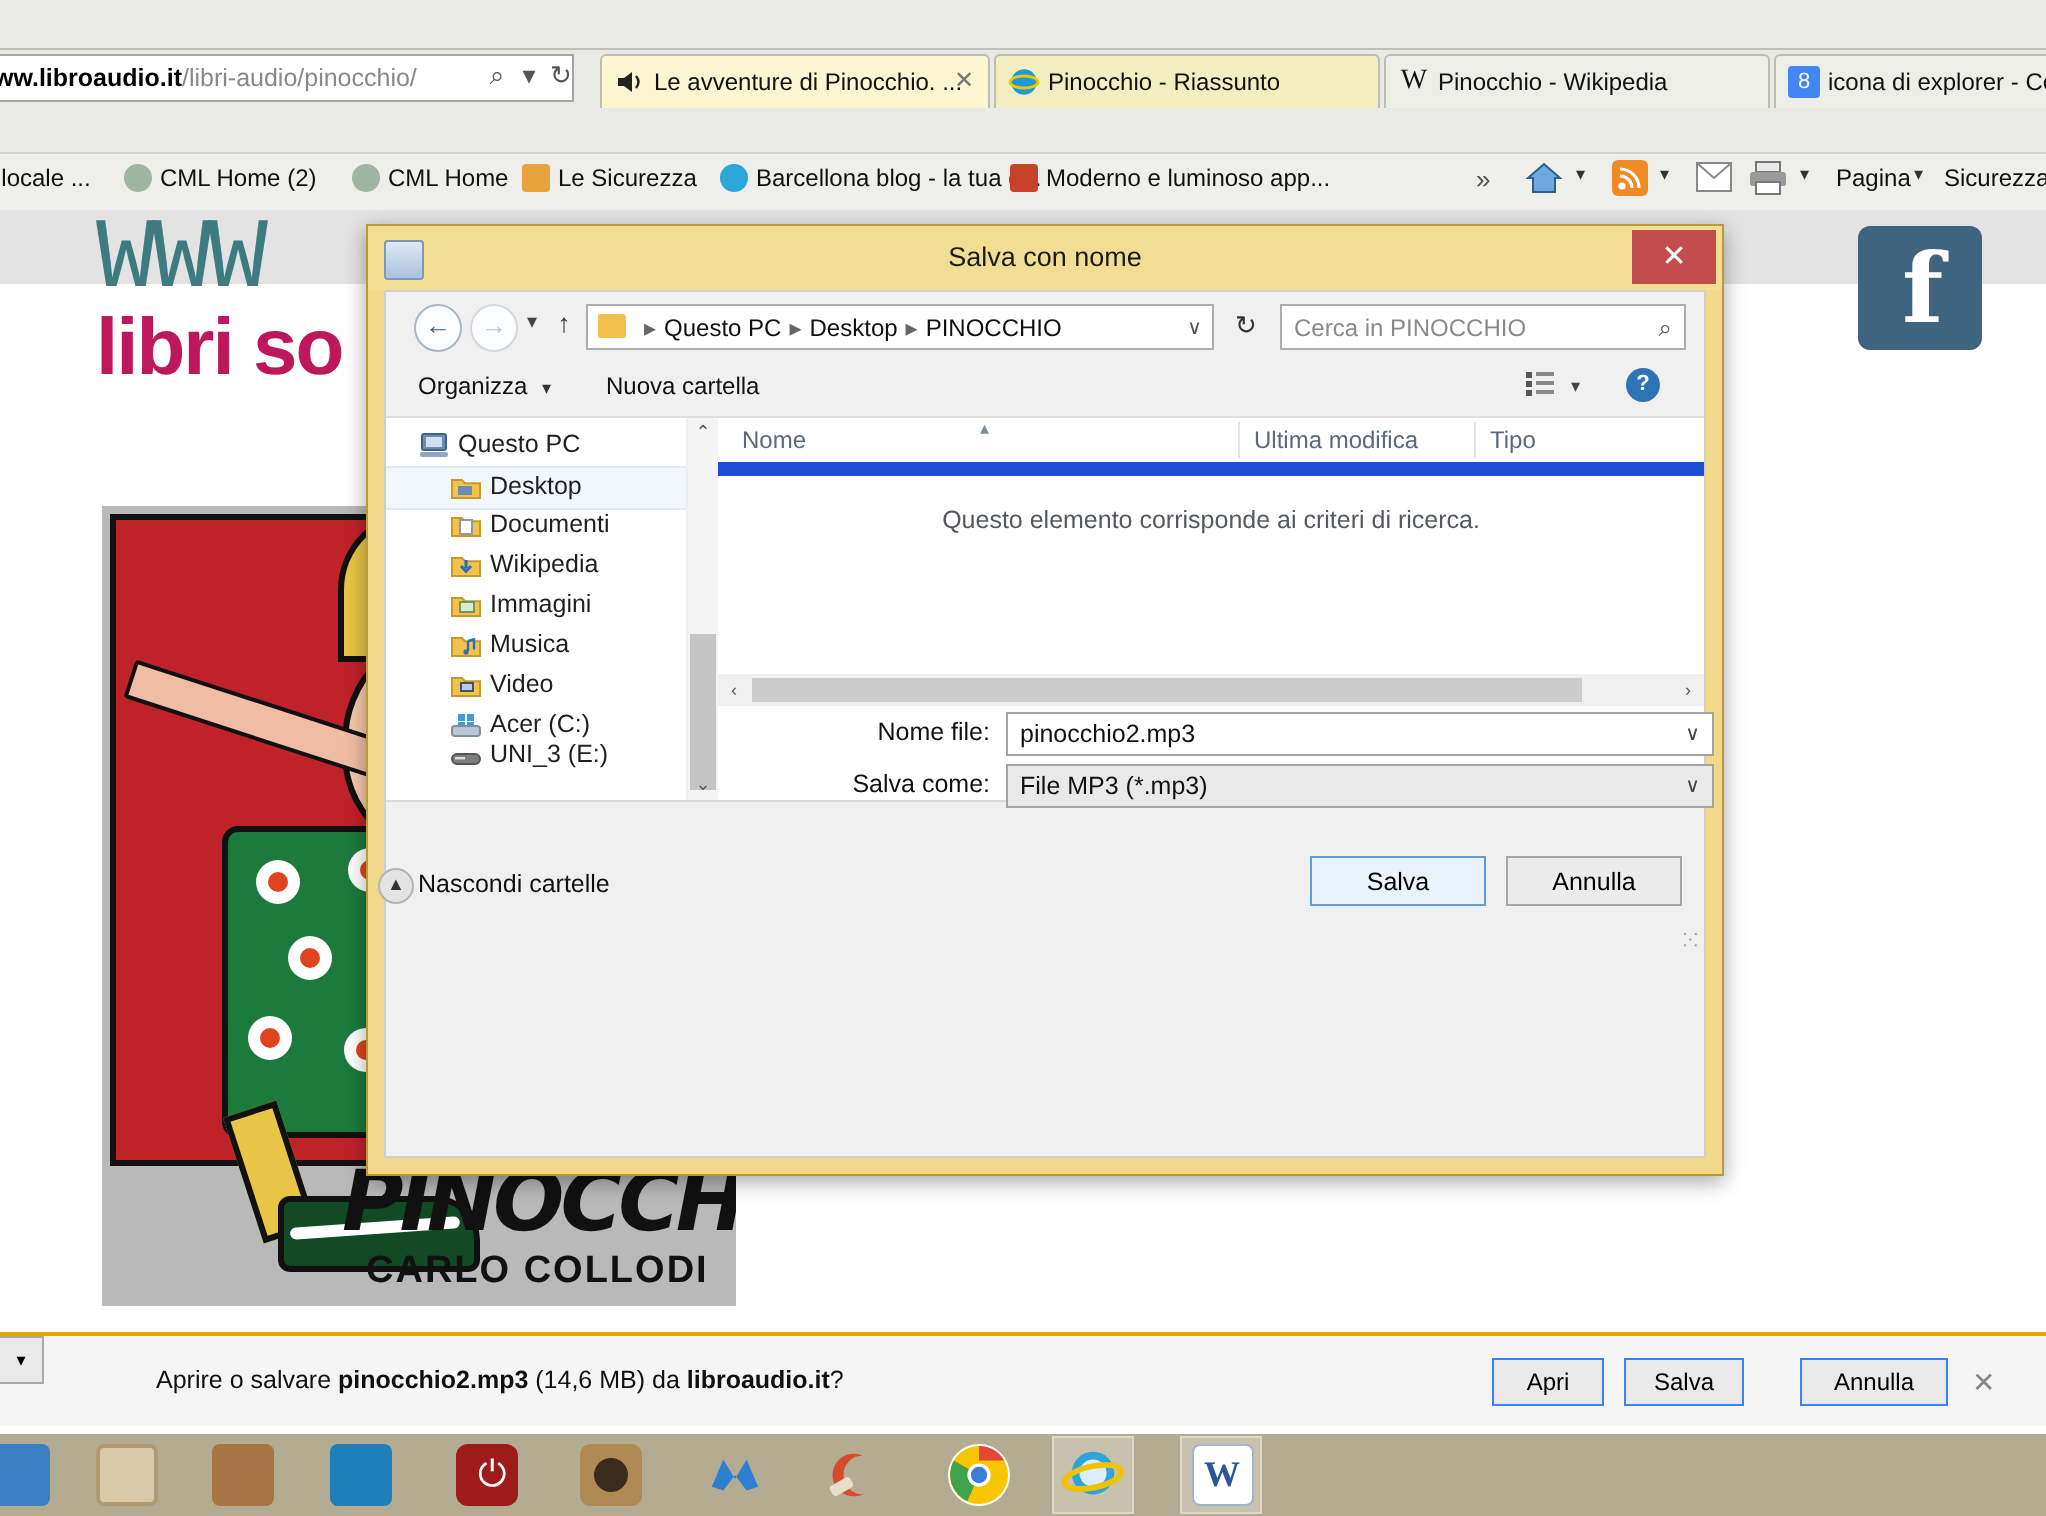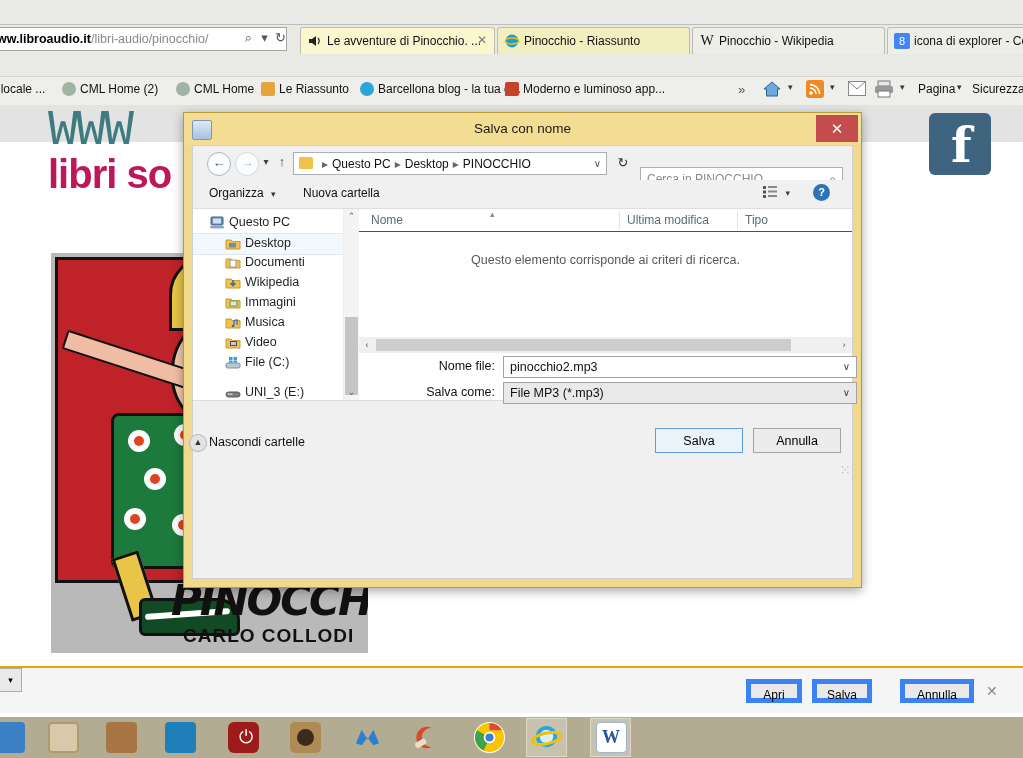--- a/index.html
+++ b/index.html
@@ -64,41 +64,41 @@
   #dlg-body{position:absolute;left:8px;top:32px;width:661px;height:434px;background:#f0f0f0;border:1px solid #cfcfcf;box-sizing:border-box;}
   #nav-row{position:absolute;left:0;top:0;width:659px;height:34px;background:#f0f0f0;}
   .navarrow{position:absolute;top:6px;width:22px;height:22px;border-radius:50%;border:1px solid #a9b6c4;text-align:center;line-height:20px;font-size:13px;color:#3a5877;cursor:pointer;background:#fbfcfd;}
   #crumbbar{position:absolute;left:84px;top:6px;width:330px;height:23px;background:#fff;border:1px solid #abadb3;box-sizing:border-box;cursor:pointer;}
   #crumbbar .fld{position:absolute;left:5px;top:4px;width:14px;height:12px;background:#f0c14b;border-radius:1px 2px 1px 1px;}
   .crumb{font-size:12px;color:#111;}
   .sep{color:#666;margin:0 4px;}
   #crumb-txt{position:absolute;left:24px;top:4px;white-space:nowrap;}
   #crumb-dd{position:absolute;right:5px;top:5px;font-size:10px;color:#555;}
   #refreshbtn{position:absolute;left:419px;top:6px;width:22px;height:23px;text-align:center;line-height:22px;font-size:13px;color:#333;cursor:pointer;}
-  #searchbox{position:absolute;left:447px;top:6px;width:203px;height:23px;background:#fff;border:1px solid #abadb3;box-sizing:border-box;margin-top:15px;}
+  #searchbox{position:absolute;left:447px;top:6px;width:203px;height:23px;background:#fff;border:1px solid #abadb3;box-sizing:border-box;}
   #searchbox .ph{position:absolute;left:6px;top:4px;font-size:12px;color:#8a8a8a;}
   #searchbox .mag{position:absolute;right:6px;top:4px;font-size:12px;color:#555;}
   #toolbar2{position:absolute;left:0;top:34px;width:659px;height:28px;background:#f0f0f0;border-bottom:1px solid #dedede;}
   #tb-organizza{position:absolute;left:16px;top:6px;font-size:12px;color:#111;cursor:pointer;}
   #tb-nuova{position:absolute;left:110px;top:6px;font-size:12px;color:#111;cursor:pointer;}
   #tb-view{position:absolute;right:62px;top:5px;font-size:12px;color:#444;cursor:pointer;}
   #tb-help{position:absolute;right:22px;top:4px;width:17px;height:17px;border-radius:50%;background:#2e74b5;color:#fff;font-size:11px;line-height:17px;text-align:center;font-weight:bold;cursor:pointer;}
   #panes{position:absolute;left:0;top:63px;width:659px;height:191px;background:#fff;border-bottom:1px solid #dcdcdc;}
   #tree{position:absolute;left:0;top:0;width:150px;height:191px;overflow:hidden;background:#fff;}
   .titem{position:absolute;left:0;width:150px;height:20px;font-size:12.5px;color:#1f1f1f;white-space:nowrap;cursor:pointer;}
   .titem.sel{background:#f2f7fd;border-top:1px solid #dfe8f3;border-bottom:1px solid #dfe8f3;}
   .titem .ic{position:absolute;top:3px;width:16px;height:14px;}
   .titem .lb{position:absolute;top:2px;}
   #tree-sb{position:absolute;left:150px;top:0;width:15px;height:191px;background:#f4f4f4;border-left:1px solid #eee;}
   #tree-sb .up,#tree-sb .dn{position:absolute;left:0;width:15px;height:15px;text-align:center;font-size:9px;line-height:15px;color:#555;cursor:pointer;}
   #tree-sb .up{top:0;}
   #tree-sb .dn{bottom:0;}
   #tree-sb .thumb{position:absolute;left:1px;top:108px;width:13px;height:78px;background:#c5c5c5;cursor:pointer;}
   #filelist{position:absolute;left:166px;top:0;width:493px;height:191px;background:#fff;}
-  #colhdr{position:absolute;left:0;top:0;width:493px;height:22px;border-bottom:1px solid #1d4ed8;}
+  #colhdr{position:absolute;left:0;top:0;width:493px;height:22px;border-bottom:7px solid #1d4ed8;}
   .col{position:absolute;top:4px;font-size:12px;color:#5a6a7a;cursor:pointer;}
   .colsep{position:absolute;top:2px;width:1px;height:18px;background:#e4e4e4;}
   #sortmark{position:absolute;left:131px;top:0px;font-size:9px;color:#7e8fa0;}
   #emptymsg{position:absolute;left:0;top:44px;width:493px;text-align:center;font-size:12.5px;color:#55595d;}
   #hsb{position:absolute;left:166px;top:191px;width:493px;height:16px;background:#f0f0f0;}
   #hsb .lt,#hsb .rt{position:absolute;top:0;width:16px;height:16px;text-align:center;line-height:16px;font-size:9px;color:#555;cursor:pointer;}
   #hsb .lt{left:0;}
   #hsb .rt{right:0;}
   #hsb .thumb{position:absolute;left:17px;top:2px;width:415px;height:12px;background:#cdcdcd;cursor:pointer;}
   #fields{position:absolute;left:0;top:210px;width:659px;height:62px;}
@@ -112,21 +112,21 @@
   #hidefolders{position:absolute;left:16px;top:11px;font-size:12.5px;color:#111;cursor:pointer;}
   #hidefolders .chev{position:absolute;left:-20px;top:-1px;width:16px;height:16px;border-radius:50%;background:#e3e3e3;border:1px solid #b5b5b5;font-size:9px;line-height:15px;text-align:center;color:#333;}
   .dbtn{position:absolute;top:4px;height:25px;font-size:12.5px;text-align:center;line-height:24px;cursor:pointer;box-sizing:border-box;}
   #btn-salva{left:462px;width:88px;background:#eaf3fb;border:1px solid #5f9ddb;}
   #btn-annulla{left:560px;width:88px;background:#ececec;border:1px solid #a5a5a5;}
   #grip{position:absolute;right:3px;bottom:3px;font-size:9px;color:#999;}
   
   #notif{position:absolute;left:0;top:666px;width:1023px;height:47px;background:#f5f5f5;border-top:2px solid #e0a800;box-sizing:border-box;}
   #notif-txt{position:absolute;left:78px;top:15px;font-size:12.5px;color:#111;}
   #notif-txt b{font-weight:bold;}
-  .nbtn{position:absolute;top:11px;height:24px;background:#e9e9e9;border:5px solid #3b82f6;box-sizing:border-box;font-size:12px;text-align:center;line-height:22px;cursor:pointer;}
+  .nbtn{position:absolute;top:11px;height:24px;background:#e9e9e9;border:1px solid #3b82f6;box-sizing:border-box;font-size:12px;text-align:center;line-height:22px;cursor:pointer;}
   #nb-apri{left:746px;width:56px;}
   #nb-salva{left:812px;width:60px;}
   #nb-dd{left:872px;width:22px;top:11px;height:24px;background:#e9e9e9;border:1px solid #aaa;border-left:none;box-sizing:border-box;text-align:center;line-height:22px;font-size:9px;cursor:pointer;}
   #nb-annulla{left:900px;width:74px;}
   #nb-close{position:absolute;left:986px;top:15px;font-size:14px;color:#888;cursor:pointer;}
   
   #taskbar{position:absolute;left:0;top:717px;width:1023px;height:41px;background:#b4ac92;}
   .tbicon{position:absolute;top:5px;width:31px;height:31px;border-radius:4px;cursor:pointer;}
   .tbactive{position:absolute;top:1px;width:41px;height:39px;background:rgba(255,255,255,.25);border:1px solid #ddd8c8;box-sizing:border-box;}
 </style>
@@ -245,21 +245,21 @@
     <span class="favitem" style="left:-6px">
       <span>rilocale ...</span>
     </span>
     <span class="favitem" style="left:62px">
       <span class="fi" style="background:#9fb4a1;border-radius:50%"></span><span>CML Home (2)</span>
     </span>
     <span class="favitem" style="left:176px">
       <span class="fi" style="background:#9fb4a1;border-radius:50%"></span><span>CML Home</span>
     </span>
     <span class="favitem" style="left:261px">
-      <span class="fi" style="background:#e8a33d"></span><span>Le Riassunto</span>
+      <span class="fi" style="background:#e8a33d"></span><span>Le Sicurezza</span>
     </span>
     <span class="favitem" style="left:360px">
       <span class="fi" style="background:#2aa7d8;border-radius:50%"></span><span>Barcellona blog - la tua g...</span>
     </span>
     <span class="favitem" style="left:505px">
       <span class="fi" style="background:#c8422a;border-radius:2px"></span><span>Moderno e luminoso app...</span>
     </span>
     <span class="favitem" style="left:738px;color:#555;font-size:13px;">»</span>
   </div>
 
@@ -392,23 +392,23 @@
           <span class="lb" style="left:52px">Video</span>
         </div>
         <div class="titem" style="top:144px">
           <svg class="ic" style="left:32px" viewBox="0 0 16 14">
             <rect x="1" y="7" width="14" height="5" rx="1.5" fill="#b9c6d4" stroke="#7f8f9f"></rect>
             <rect x="4" y="1" width="3.5" height="3.5" fill="#3b9ddb"></rect>
             <rect x="8.5" y="1" width="3.5" height="3.5" fill="#3b9ddb"></rect>
             <rect x="4" y="5" width="3.5" height="1.6" fill="#3b9ddb"></rect>
             <rect x="8.5" y="5" width="3.5" height="1.6" fill="#3b9ddb"></rect>
           </svg>
-          <span class="lb" style="left:52px">File (C:)</span>
-        </div>
-        <div class="titem" style="top:174px">
+          <span class="lb" style="left:52px">Acer (C:)</span>
+        </div>
+        <div class="titem" style="top:159px">
           <svg class="ic" style="left:32px" viewBox="0 0 16 14">
             <rect x="1" y="6" width="14" height="5" rx="2.5" fill="#7d7d7d" stroke="#555"></rect>
             <rect x="2.5" y="7.5" width="5" height="1.2" fill="#ddd"></rect>
           </svg>
           <span class="lb" style="left:52px">UNI_3 (E:)</span>
         </div>
 
       </div>
       <div id="tree-sb">
         <div class="up">⌃</div>
@@ -454,20 +454,23 @@
         <span>Nascondi cartelle</span>
       </span>
       <div class="dbtn" id="btn-salva">Salva</div>
       <div class="dbtn" id="btn-annulla">Annulla</div>
       <span id="grip">⁙</span>
     </div>
   </div>
 </div>
 
 <div id="notif">
+  <div id="notif-txt">
+    <span>Aprire o salvare </span><b>pinocchio2.mp3</b><span> (14,6 MB) da </span><b>libroaudio.it</b><span>?</span>
+  </div>
   <div class="nbtn" id="nb-apri">Apri</div>
   <div class="nbtn" id="nb-salva">Salva</div>
   <div id="nb-dd">▾</div>
   <div class="nbtn" id="nb-annulla">Annulla</div>
   <div id="nb-close">✕</div>
 </div>
 
 <div id="taskbar">
   <div class="tbicon" style="left:-6px;background:#3b7fc4"></div>
   <div class="tbicon" style="left:48px;background:#d8c9a8;border:2px solid #b09a70;box-sizing:border-box"></div>

